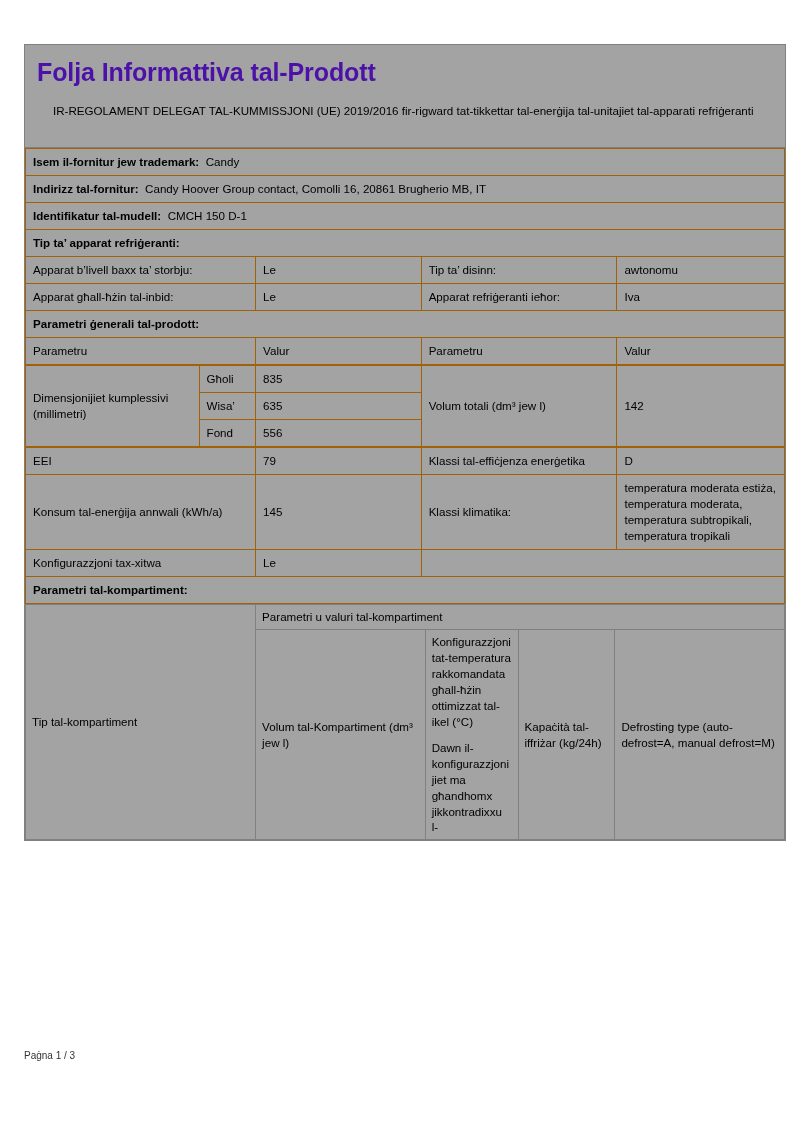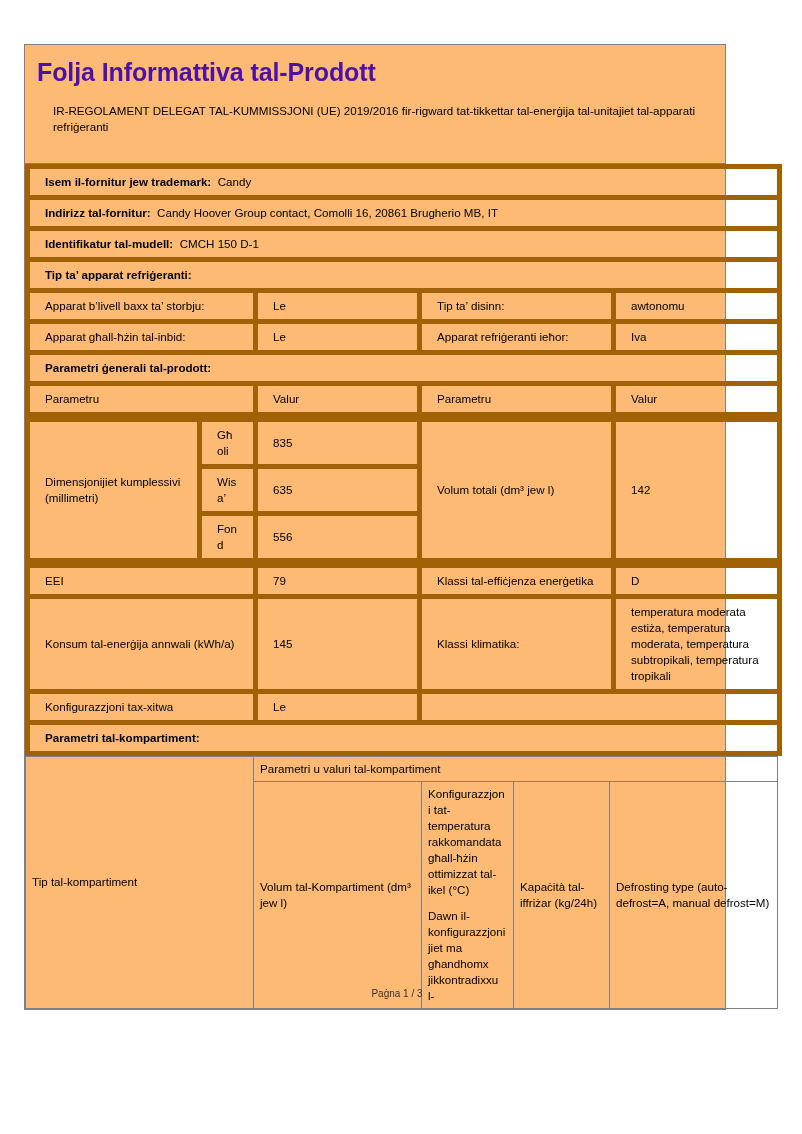--- a/index.html
+++ b/index.html
@@ -12,24 +12,24 @@
     height: 1134px;
     font-family: "Liberation Sans", sans-serif;
     color: #000000;
     overflow: hidden;
     position: relative;
   }
   .page {
     position: absolute;
     left: 24px;
     top: 44px;
-    width: 702px;
+    width: 762px;
     box-sizing: border-box;
     border: 1px solid #808080;
-    background: #fdba74;
+    background: #a3a3a3;
   }
   .header-block {
     padding: 14px 12px 12px 12px;
     border-bottom: 1px solid #808080;
   }
   .doc-title {
     font-size: 25px;
     font-weight: bold;
     color: #4B11A8;
     letter-spacing: -0.1px;
@@ -41,22 +41,22 @@
     line-height: 1.42;
     margin: 16px;
   }
   table.doc {
     width: 100%;
     border-collapse: collapse;
     table-layout: fixed;
     font-size: 11.6px;
   }
   table.doc td {
-    border: 5px solid #a16207;
-    padding: 5px 15px;
+    border: 1px solid #a16207;
+    padding: 5px 7px;
     vertical-align: middle;
     line-height: 1.38;
     word-wrap: break-word;
   }
   td.b { font-weight: bold; margin-top: 16px; }
   td.noborder-lr { border-left: none; border-right: none; }
   td.nob-l { border-left: none; }
   td.nob-r { border-right: none; }
   .lbl { font-weight: bold; }
   .val { font-weight: normal; }
@@ -72,23 +72,23 @@
     padding: 4px 6px;
     vertical-align: middle;
     line-height: 1.38;
     word-wrap: break-word;
   }
   .cfg-p { margin: 0 0 10px 0; }
   .cfg-p:last-child { margin-bottom: 0; }
   .footer {
     position: absolute;
     left: 24px;
-    top: 988px;
+    top: 1050px;
     width: 754px;
-    text-align: center;
+    text-align: left;
     font-size: 10px;
     padding-right: 8px;
     box-sizing: border-box;
     color: #333333;
   }
   .clip {
     position: absolute;
     left: 0; top: 0;
     width: 802px;
     height: 1045px;

